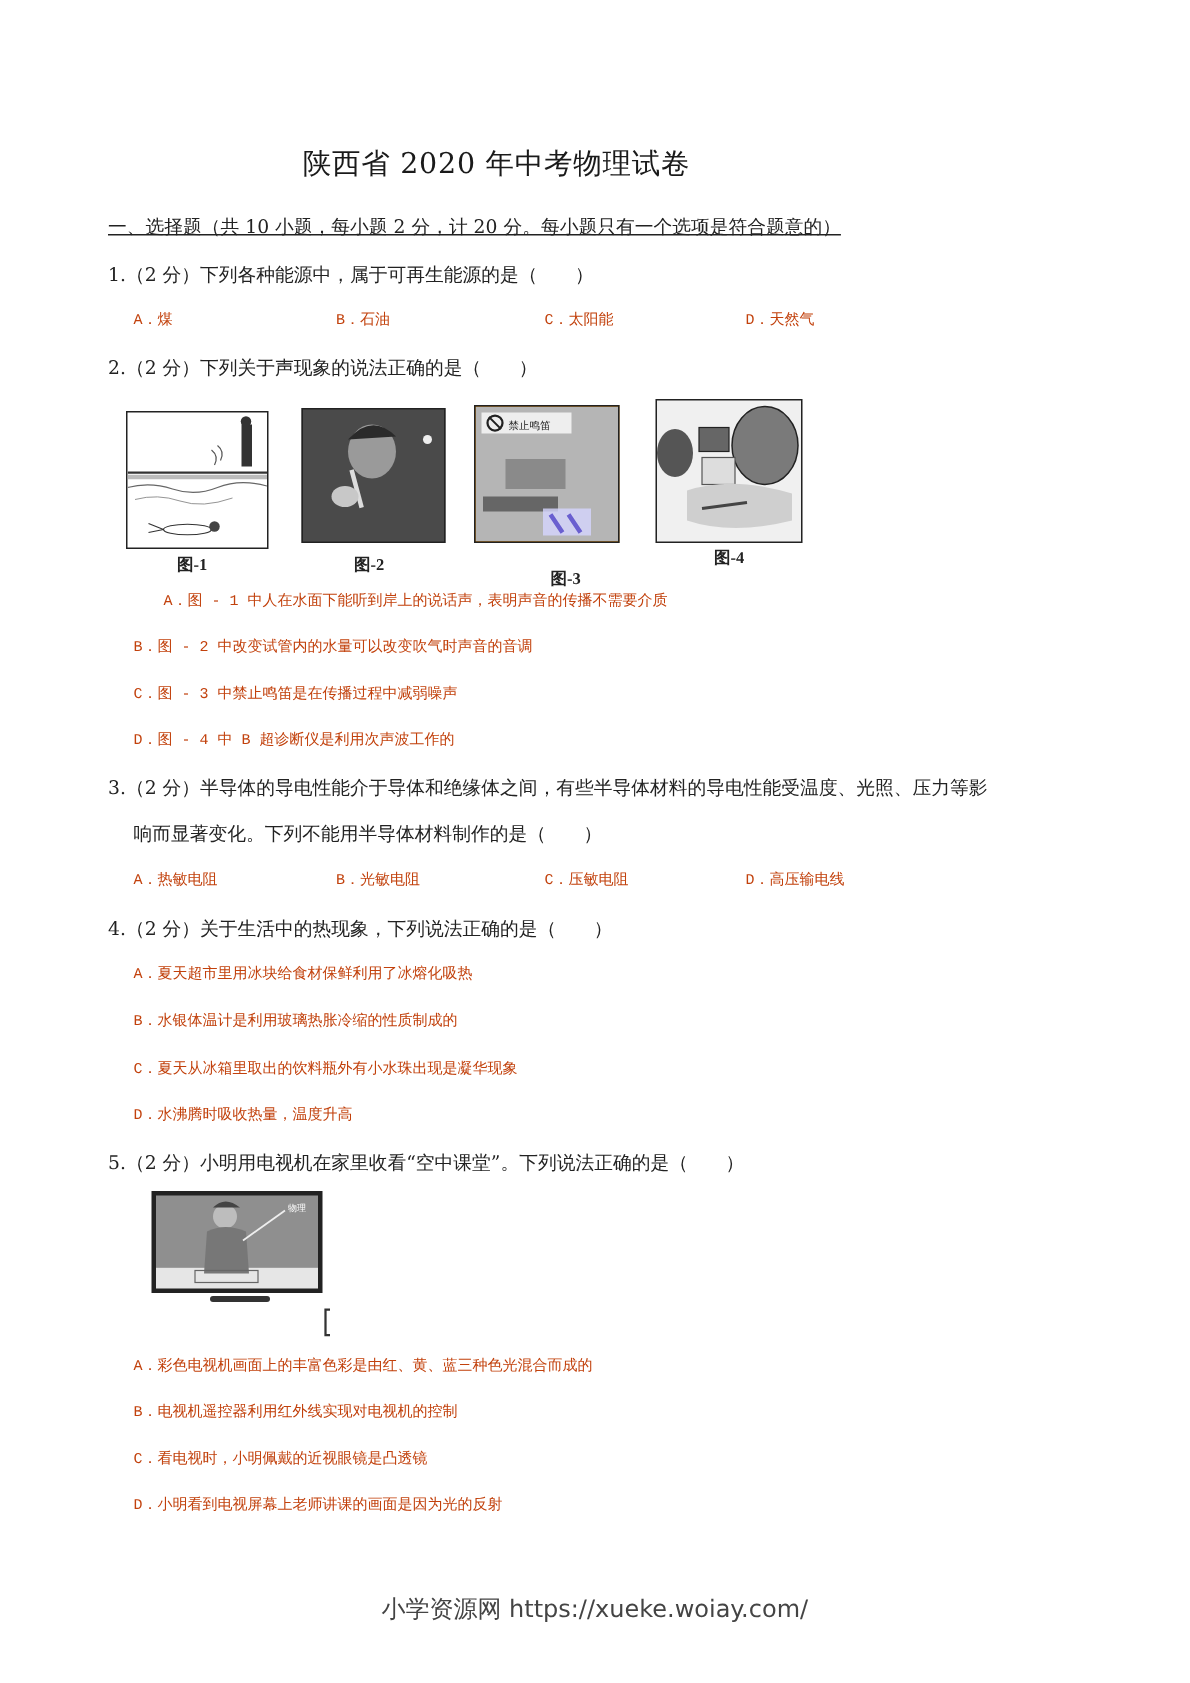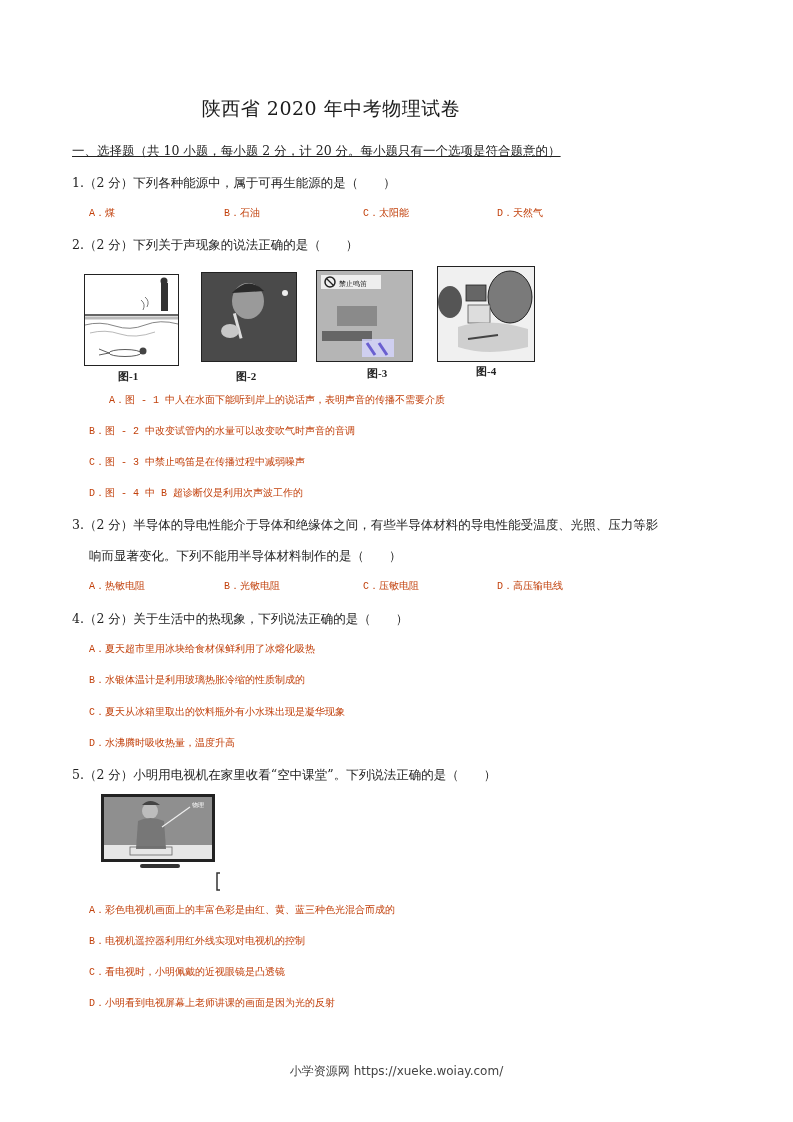--- a/index.html
+++ b/index.html
@@ -5,21 +5,21 @@
   html, body { margin:0; padding:0; background:#ffffff; }
   body { width:793px; height:1122px; position:relative; overflow:hidden;
          font-family:"DejaVu Serif","Liberation Serif",serif; color:#1a1a1a; }
   .title { position:absolute; left:0; width:662px; top:96px; text-align:center;
            font-size:19px; letter-spacing:0.5px; color:#1a1a1a; }
   .line { position:absolute; font-size:12.5px; white-space:nowrap; color:#222; }
   .opt { position:absolute; font-size:10px; white-space:nowrap; color:#c2410c;font-family:Liberation Mono, monospace; }
   .fig { position:absolute; border:1.5px solid #222; overflow:hidden; }
   .figcap { position:absolute; font-size:11px; font-family:"Liberation Serif",serif; color:#222; font-weight:bold; }
   .footer { position:absolute; top:1063px; left:0; width:793px; text-align:center;
-            font-family:"DejaVu Sans","Liberation Sans",sans-serif; font-size:12px; color:#444; }
+            font-family:"DejaVu Sans","Liberation Sans",sans-serif; font-size:16px; color:#444; }
 </style>
 </head>
 <body>
 
 <div>
 
   <div class="title">陕西省 2020 年中考物理试卷</div>
 
   <div class="line" style="left:72px;top:143px;text-decoration:underline;">一、选择题（共 10 小题，每小题 2 分，计 20 分。每小题只有一个选项是符合题意的）</div>
 
@@ -65,21 +65,21 @@
       <rect x="4" y="4" width="60" height="14" fill="#eee"></rect>
       <circle cx="13" cy="11" r="5" fill="none" stroke="#222" stroke-width="1.5"></circle>
       <line x1="9" y1="7" x2="17" y2="15" stroke="#222" stroke-width="1.2"></line>
       <text x="22" y="15" font-size="7" fill="#222" font-family="DejaVu Sans, sans-serif">禁止鸣笛</text>
       <rect x="20" y="35" width="40" height="20" fill="#8a8a8a"></rect>
       <rect x="5" y="60" width="50" height="10" fill="#666"></rect>
       <rect x="45" y="68" width="32" height="18" fill="#d6d6ff" opacity="0.8"></rect>
       <path d="M50 72 L58 84 M62 72 L70 84" stroke="#6a5fd0" stroke-width="3"></path>
     </svg>
   </div>
-  <div class="figcap" style="left:350px;top:366px;padding-left:17px;">图-3</div>
+  <div class="figcap" style="left:350px;top:378px;padding-left:17px;">图-3</div>
 
   <div class="fig" style="left:437px;top:266px;width:96px;height:94px;background:#f0f0f0;">
     <svg width="96" height="94" viewBox="0 0 96 94">
       <ellipse cx="72" cy="30" rx="22" ry="26" fill="#7a7a7a" stroke="#222" stroke-width="1"></ellipse>
       <rect x="28" y="18" width="20" height="16" fill="#666" stroke="#222" stroke-width="0.8"></rect>
       <ellipse cx="12" cy="35" rx="12" ry="16" fill="#555"></ellipse>
       <rect x="30" y="38" width="22" height="18" fill="#ddd" stroke="#555" stroke-width="0.8"></rect>
       <path d="M20 60 Q50 50 90 62 L90 80 Q50 90 20 80 Z" fill="#cfcfcf"></path>
       <path d="M30 72 L60 68" stroke="#444" stroke-width="2"></path>
     </svg>

